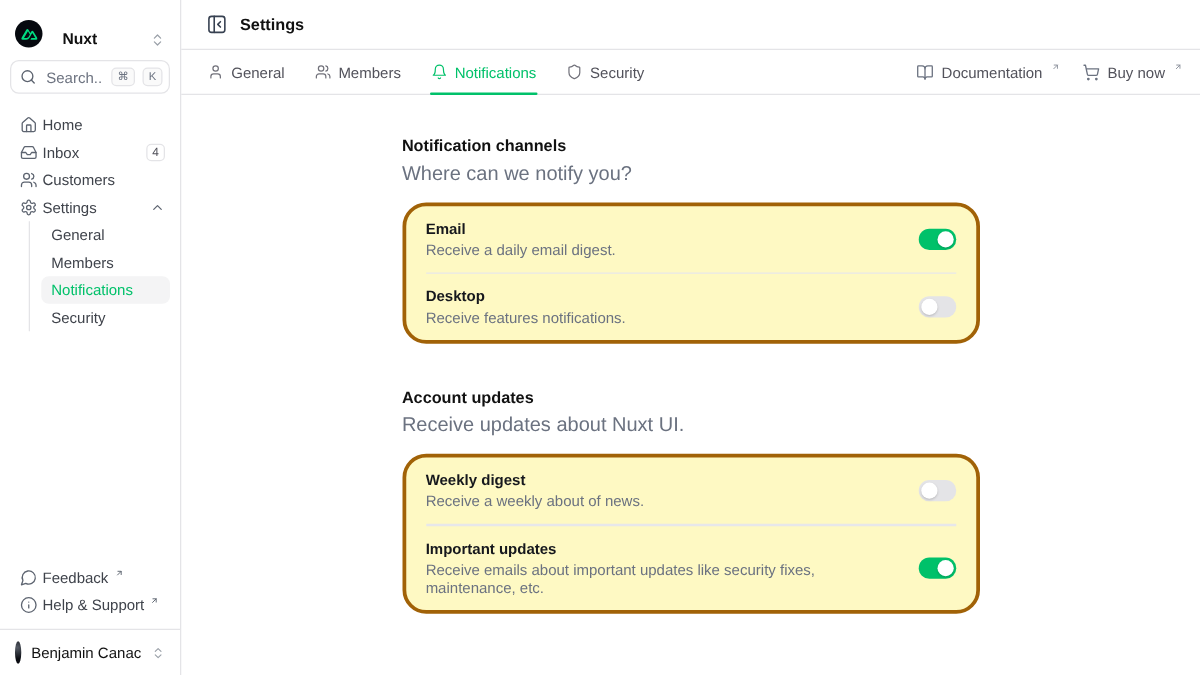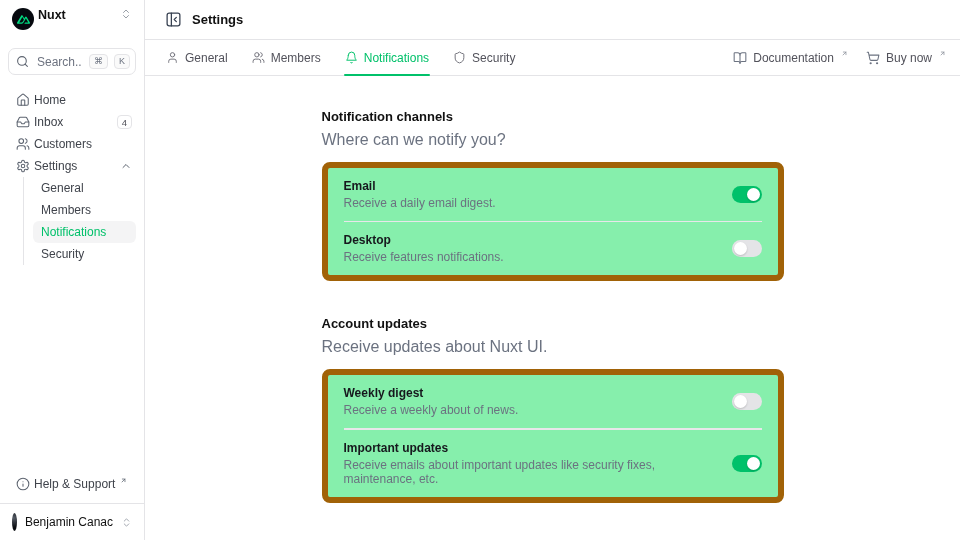--- a/index.html
+++ b/index.html
@@ -15,21 +15,21 @@
     font-family:"Liberation Sans",sans-serif;
     background:#fff;color:var(--text);
     -webkit-font-smoothing:antialiased;
   }
   svg{display:block;flex:none}
   .app{display:flex;height:540px}
 
   
   .sidebar{width:145px;min-width:145px;border-right:1px solid var(--border);
     display:flex;flex-direction:column;padding:8px;background:#fff}
-  .ws-row{display:flex;align-items:flex-start;gap:4px;height:30px;padding:0 4px;margin-bottom:6px;cursor:pointer;border-radius:6px}
+  .ws-row{display:flex;align-items:flex-end;gap:16px;height:30px;padding:0 4px;margin-bottom:6px;cursor:pointer;border-radius:6px}
   .logo-circle{width:22px;height:22px;border-radius:50%;background:#06090f;display:flex;align-items:center;justify-content:center}
   .ws-name{font-size:12.5px;font-weight:700;color:#111;flex:1}
   .chev-updown{color:#9aa0a8}
 
   .search{display:flex;align-items:center;gap:6px;height:27px;border:1px solid var(--border);
     border-radius:7px;padding:0 5px 0 7px;margin:4px 0 14px;cursor:text;background:#fff}
   .search svg{color:#5d6470}
   .search input{border:0;outline:0;flex:1;min-width:0;font-size:12px;color:#374151;background:transparent;font-family:inherit}
   .search input::placeholder{color:#6d7380}
   .kbd{font-size:9px;line-height:13px;border:1px solid var(--border);border-radius:4px;
@@ -75,21 +75,21 @@
   .tab-links{margin-left:auto;display:flex;gap:18px;align-items:flex-end}
   .tlink{display:flex;align-items:center;gap:6px;font-size:12px;color:#52525b;cursor:pointer;
     background:none;border:0;padding:0;font-family:inherit}
   .tlink svg.gicon{color:#6b7280}
 
   .content{flex:1;overflow:auto;padding-top:33px}
   .container{width:462px;margin:0 auto}
   .section{margin-bottom:35px}
   .section-title{font-size:13px;font-weight:700;color:#111;margin:0 0 7px}
   .section-desc{font-size:16px;color:var(--muted);margin:0 0 13px}
-  .card{background:#86efac;border:6px solid #a16207;border-radius:8px}
+  .card{background:#fef9c3;border:3px solid #a16207;border-radius:19px}
   .row{display:flex;align-items:center;justify-content:space-between;gap:16px;padding:11px 16px}
   .row-divider{height:1px;background:#e7e7ea;margin:0 16px}
   .row-label{font-size:12px;font-weight:700;color:#16181d;margin:0 0 3px}
   .row-desc{font-size:12px;color:var(--muted);margin:0}
 
   .toggle{width:30px;height:17px;border-radius:17px;background:#e4e4e7;position:relative;
     border:0;flex:none;cursor:pointer;padding:0}
   .toggle::after{content:"";position:absolute;top:2px;left:2px;width:13px;height:13px;
     border-radius:50%;background:#fff;box-shadow:0 1px 2px rgba(0,0,0,.18)}
   .toggle.on{background:var(--primary)}
@@ -175,20 +175,30 @@
           <span>Notifications</span>
         </div>
         <div class="sub-item">
           <span>Security</span>
         </div>
       </div>
     </nav>
 
     <div class="spacer"></div>
 
+    <div class="nav-item">
+      <svg width="14" height="14" viewBox="0 0 24 24" fill="none" stroke="currentColor" stroke-width="1.8" stroke-linecap="round" stroke-linejoin="round">
+        <path d="M7.9 20A9 9 0 1 0 4 16.1L2 22Z"></path>
+      </svg>
+      <span>Feedback</span>
+      <svg class="ext-arrow" width="7" height="7" viewBox="0 0 24 24" fill="none" stroke="currentColor" stroke-width="2.6" stroke-linecap="round" stroke-linejoin="round">
+        <path d="M7 17 17 7"></path>
+          <path d="M8 7h9v9"></path>
+      </svg>
+    </div>
 
     <div class="nav-item">
       <svg width="14" height="14" viewBox="0 0 24 24" fill="none" stroke="currentColor" stroke-width="1.8" stroke-linecap="round" stroke-linejoin="round">
         <circle cx="12" cy="12" r="10"></circle>
           <path d="M12 16v-4"></path>
           <path d="M12 8h.01"></path>
       </svg>
       <span>Help &amp; Support</span>
       <svg class="ext-arrow" width="7" height="7" viewBox="0 0 24 24" fill="none" stroke="currentColor" stroke-width="2.6" stroke-linecap="round" stroke-linejoin="round">
         <path d="M7 17 17 7"></path>

